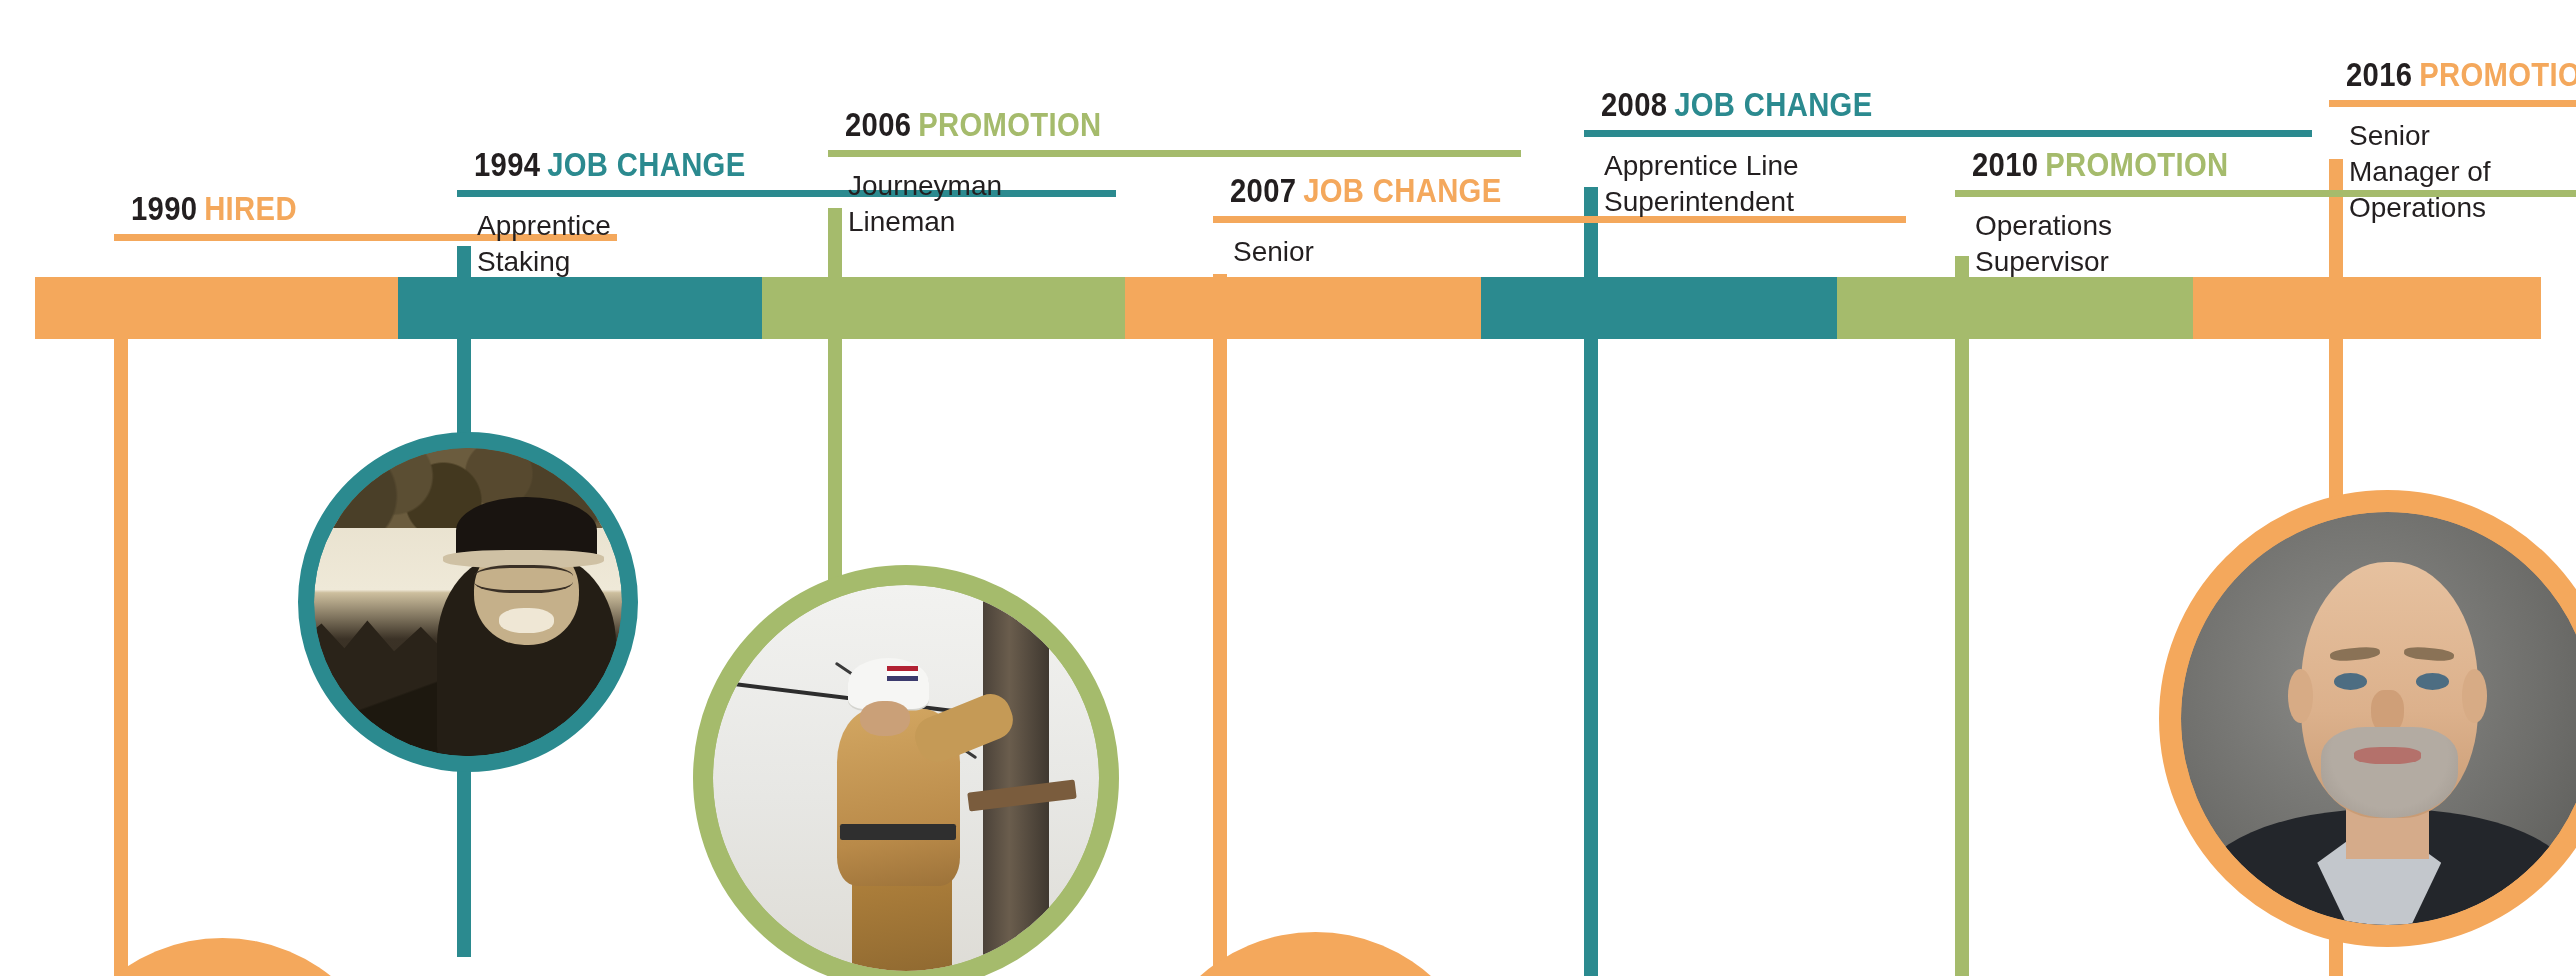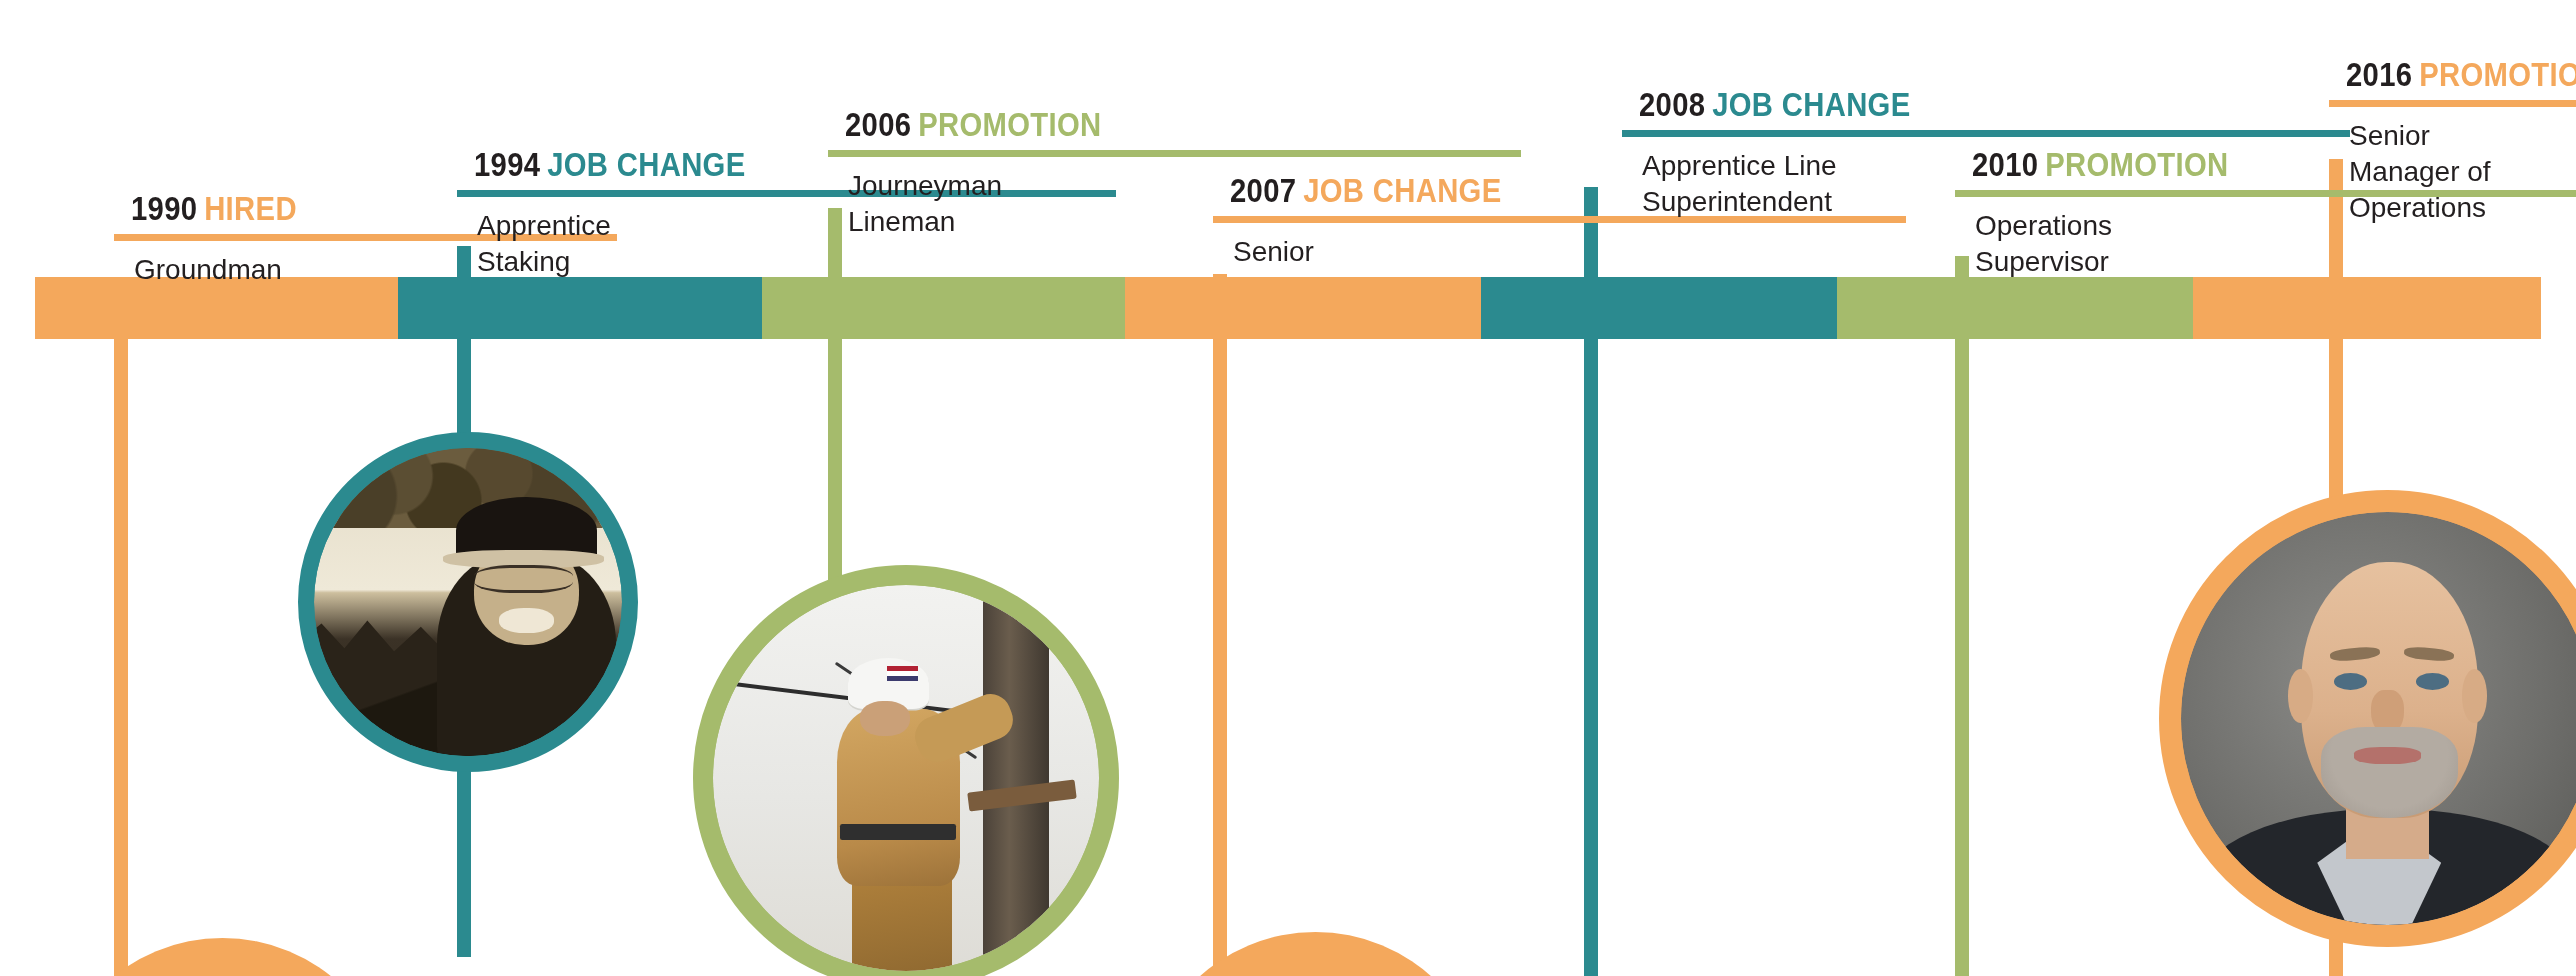--- a/index.html
+++ b/index.html
@@ -254,21 +254,20 @@
   <div class="connector" style="left: 1213px; top: 274px; height: 814px; background: rgb(244, 168, 92); width: 14px;"></div>
   <div class="connector" style="left: 1584px; top: 187px; height: 1126px; background: rgb(43, 138, 143); width: 14px;"></div>
   <div class="connector" style="left: 1955px; top: 256px; height: 901px; background: rgb(165, 187, 108); width: 14px;"></div>
   <div class="connector" style="left: 2329px; top: 159px; height: 866px; background: rgb(244, 168, 92); width: 14px;"></div>
 
   <div class="milestone" style="left: 114px; top: 191px; width: 503px;">
     <div class="ms-head" style="font-size: 34px;">
       <span class="ms-year">1990</span><span class="ms-kind" style="color: rgb(244, 168, 92);">HIRED</span>
     </div>
     <div class="ms-rule" style="background: rgb(244, 168, 92); height: 7px;"></div>
-    <div class="ms-body" style="font-size: 28px;">Groundman</div>
   </div>
 
   <div class="milestone" style="left: 457px; top: 147px; width: 659px;">
     <div class="ms-head" style="font-size: 34px;">
       <span class="ms-year">1994</span><span class="ms-kind" style="color: rgb(43, 138, 143);">JOB CHANGE</span>
     </div>
     <div class="ms-rule" style="background: rgb(43, 138, 143); height: 7px;"></div>
     <div class="ms-body" style="font-size: 28px;">Apprentice
 Staking</div>
   </div>
@@ -283,21 +282,21 @@
   </div>
 
   <div class="milestone" style="left: 1213px; top: 173px; width: 693px;">
     <div class="ms-head" style="font-size: 34px;">
       <span class="ms-year">2007</span><span class="ms-kind" style="color: rgb(244, 168, 92);">JOB CHANGE</span>
     </div>
     <div class="ms-rule" style="background: rgb(244, 168, 92); height: 7px;"></div>
     <div class="ms-body" style="font-size: 28px;">Senior</div>
   </div>
 
-  <div class="milestone" style="left: 1622px; top: 87px; width: 728px;">
+  <div class="milestone" style="left: 1584px; top: 87px; width: 728px;">
     <div class="ms-head" style="font-size: 34px;">
       <span class="ms-year">2008</span><span class="ms-kind" style="color: rgb(43, 138, 143);">JOB CHANGE</span>
     </div>
     <div class="ms-rule" style="background: rgb(43, 138, 143); height: 7px;"></div>
     <div class="ms-body" style="font-size: 28px;">Apprentice Line
 Superintendent</div>
   </div>
 
   <div class="milestone" style="left: 1955px; top: 147px; width: 728px;">
     <div class="ms-head" style="font-size: 34px;">

